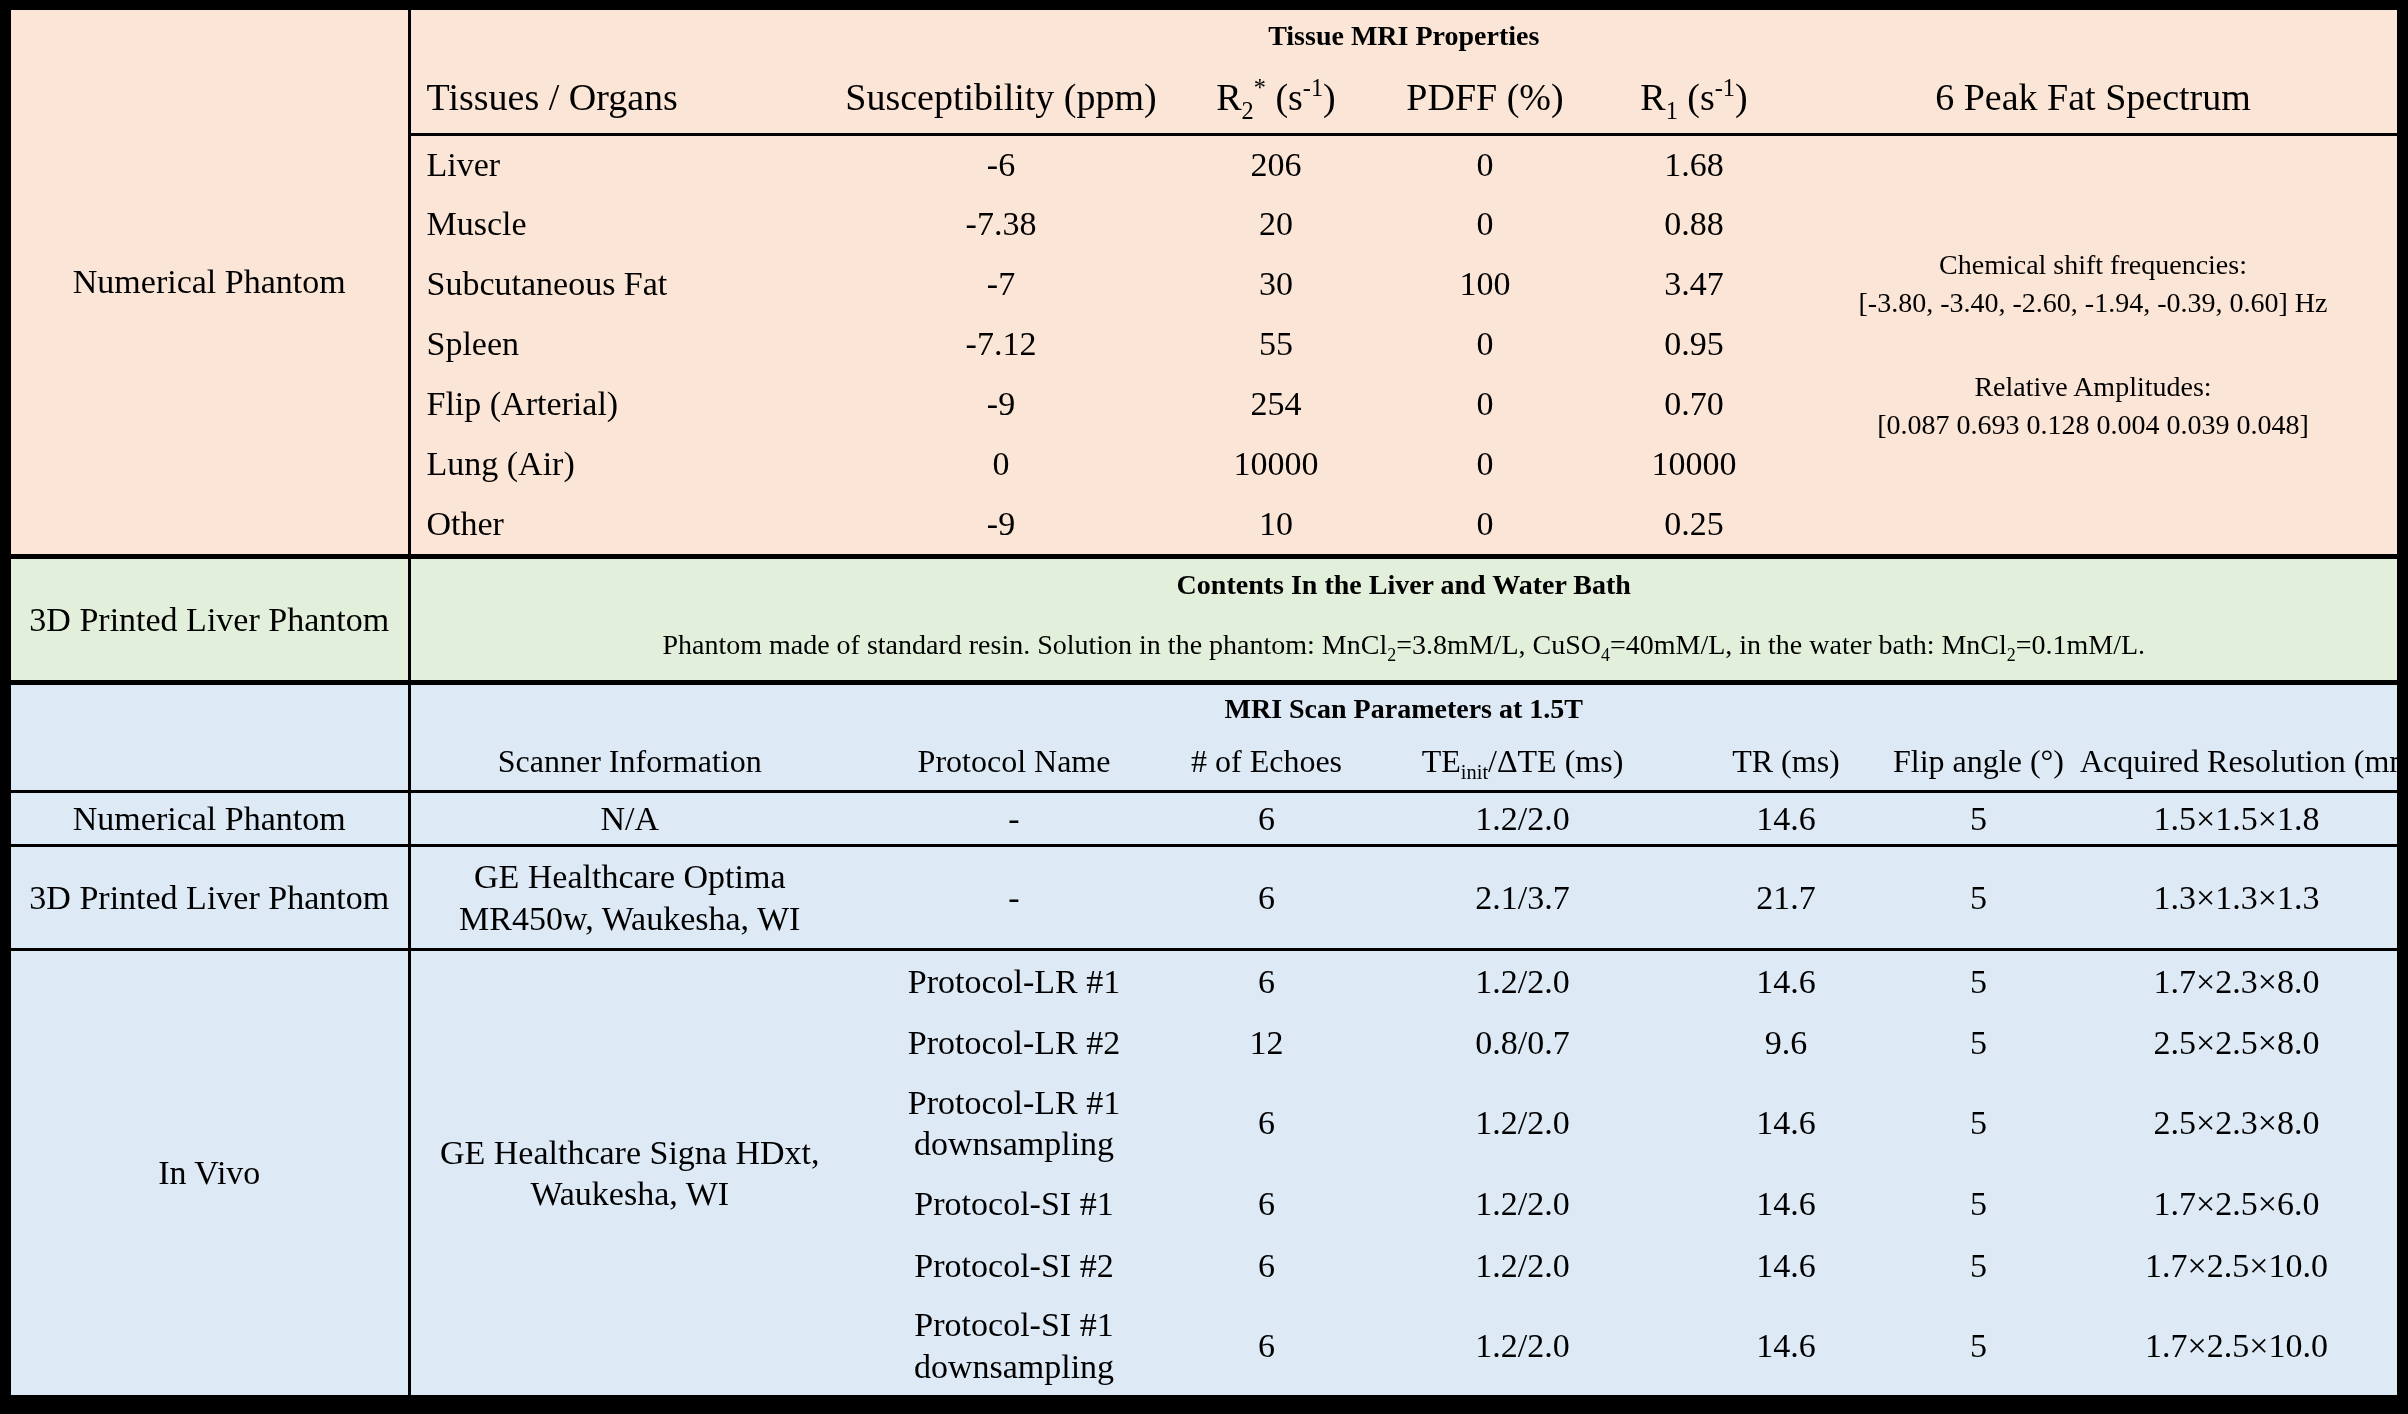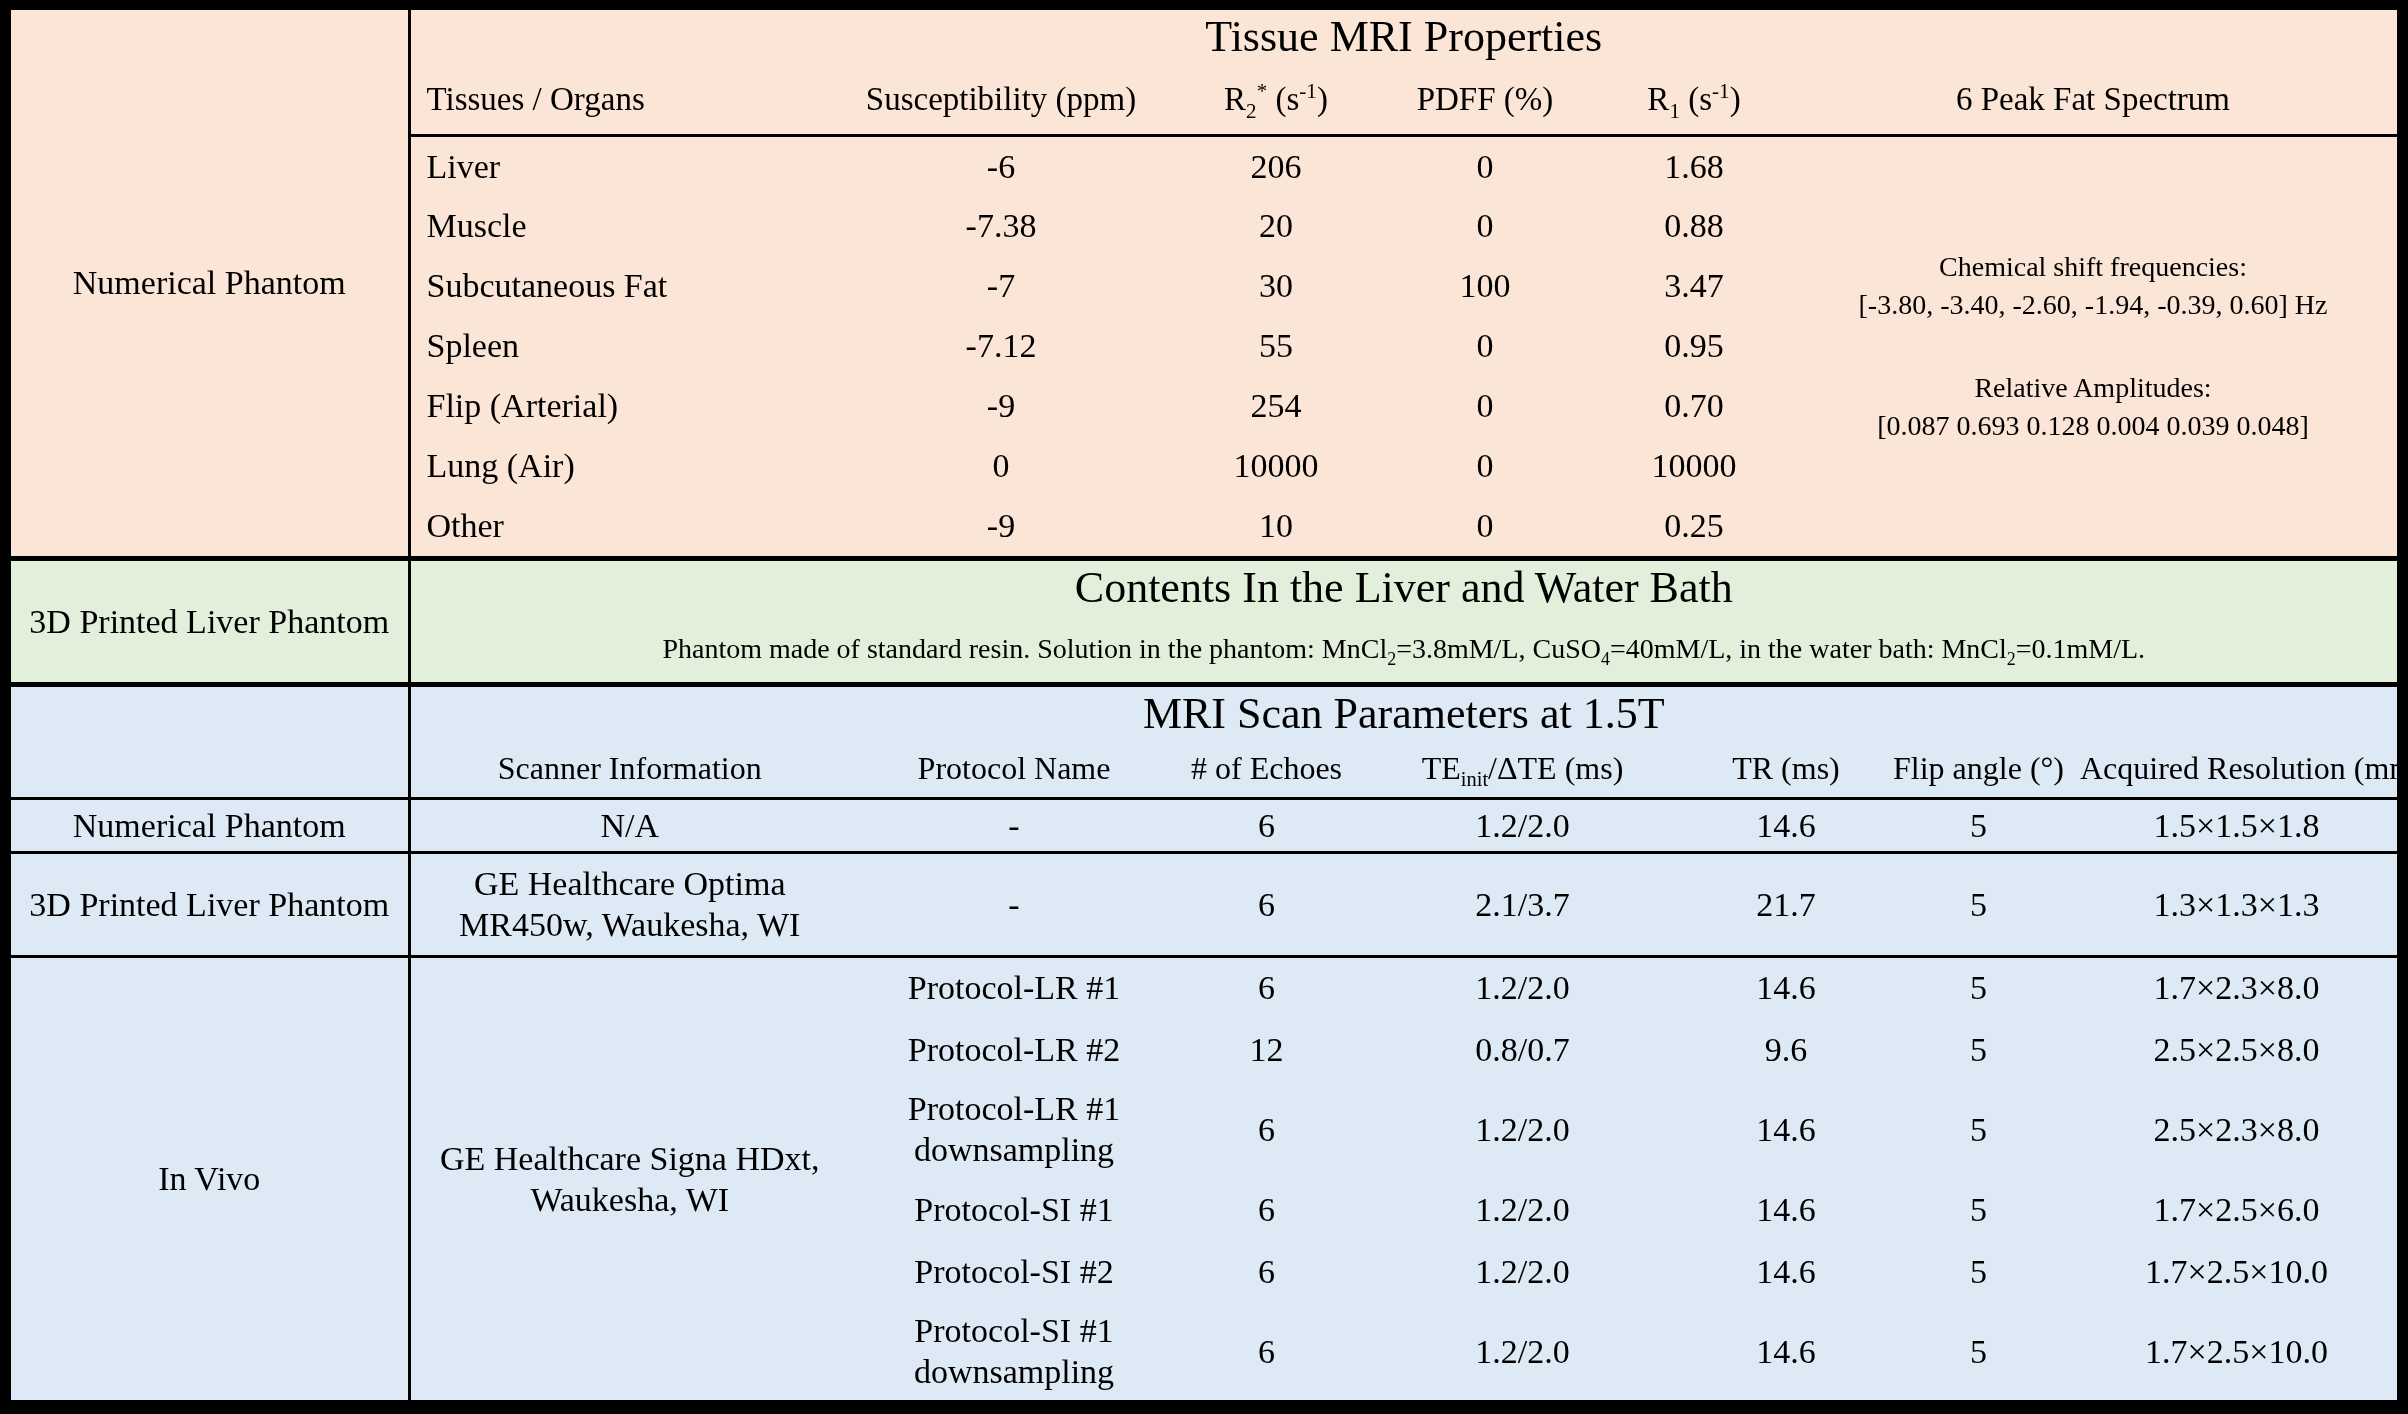--- a/index.html
+++ b/index.html
@@ -15,22 +15,22 @@
   .section{box-sizing:border-box;}
   .sec-a{height:546px;background:var(--tissue-section-bg,#fbe5d6);}
   .sec-b{height:126px;background:var(--phantom-section-bg,#e2efda);border-top:5px solid var(--grid-line,#000);}
   .sec-c{height:878px;background:var(--scan-section-bg,#dde9f5);border-top:5px solid var(--grid-line,#000);}
   table{border-collapse:collapse;table-layout:fixed;width:100%;height:100%;}
   td{
     padding:0 4px;text-align:center;vertical-align:middle;
     font-size:34px;line-height:1.22;box-sizing:border-box;
   }
   .lbl{border-right:3px solid var(--grid-line,#000);}
-  .ttl{font-weight:normal;font-size:44px;}
-  .hd{font-size:33px;}
+  .ttl{font-weight:bold;font-size:28px;}
+  .hd{font-size:38px;}
   .sec-c .hd{font-size:32px;margin-left:44px;}
   .hb{border-bottom:3px solid var(--grid-line,#000);}
   .rb{border-bottom:3px solid var(--grid-line,#000);}
   .tl{text-align:left;padding-left:16px;}
   sub,sup{font-size:64%;line-height:0;}
   .spectrum{display:flex;flex-direction:column;justify-content:center;align-items:center;gap:46px;height:100%;}
   .spec-group div{font-size:28px;line-height:1.35;white-space:nowrap;}
   .desc{font-size:28px;white-space:nowrap;}
   .nowrap{white-space:nowrap;}
 </style>

